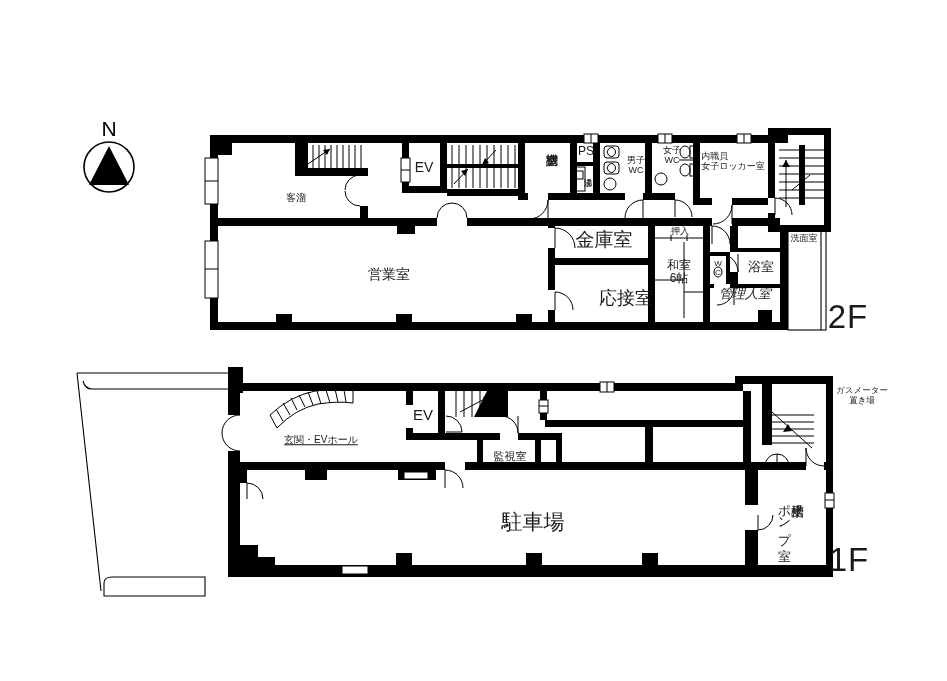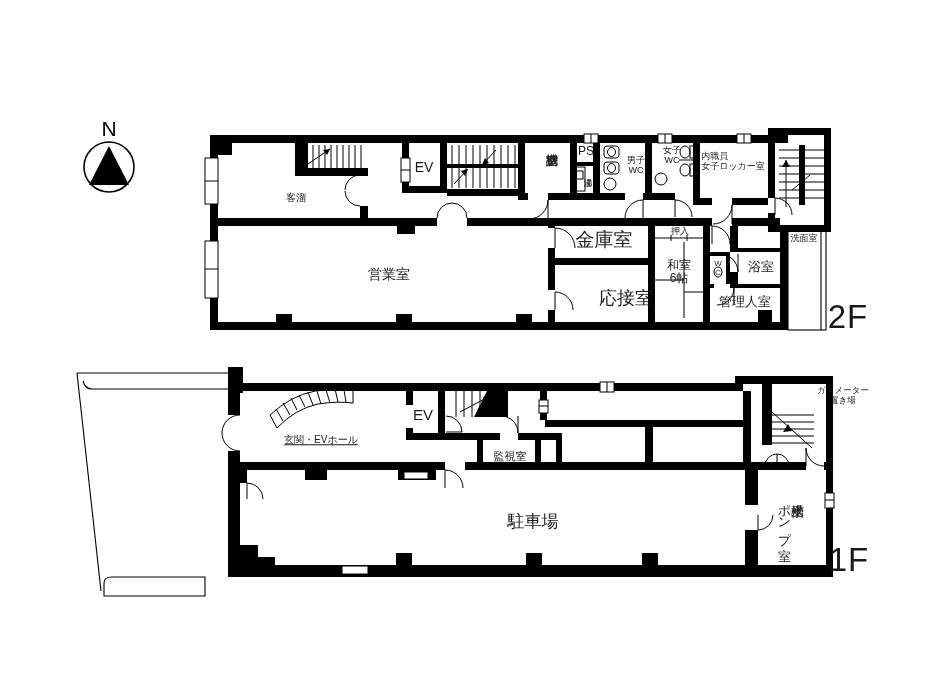--- a/index.html
+++ b/index.html
@@ -365,28 +365,28 @@
   <div class="lbl2" style="left:679px;top:272px;font-size:12px;">
     <div>和室</div>
     <div>6帖</div>
   </div>
   <div class="lbl2" style="left:718px;top:269px;font-size:8px;">
     <div>W</div>
     <div>C</div>
   </div>
   <div class="lbl" style="left:760px;top:238px;font-size:9px;margin-left:44px;">洗面室</div>
   <div class="lbl" style="left:761px;top:267px;font-size:13px;">浴室</div>
-  <div class="lbl" style="left:745px;top:302px;font-size:13px;">管理人室</div>
+  <div class="lbl" style="left:745px;top:294px;font-size:13px;font-style:italic;">管理人室</div>
   <div class="lbl big" style="left:848px;top:317px;">2F</div>
 
   <div class="lbl" style="left:321px;top:440px;font-size:10px;text-decoration:underline;">玄関・EVホール</div>
   <div class="lbl" style="left:423px;top:415px;font-size:15px;">EV</div>
   <div class="lbl" style="left:510px;top:456px;font-size:11px;">監視室</div>
-  <div class="lbl" style="left:533px;top:522px;font-size:17px;">駐車場</div>
-  <div class="lbl2" style="left:827px;top:396px;font-size:8.5px;padding-left:32px;">
+  <div class="lbl" style="left:533px;top:522px;font-size:21px;">駐車場</div>
+  <div class="lbl2" style="left:846px;top:396px;font-size:8.5px;padding-left:32px;">
     <div>ガスメーター</div>
     <div>置き場</div>
   </div>
   <div class="vert" style="left:778px;top:494px;font-size:13px;">
     <div>受水槽</div>
     <div>ポンプ室</div>
   </div>
   <div class="lbl big" style="left:849px;top:560px;">1F</div>
 
 </div>

